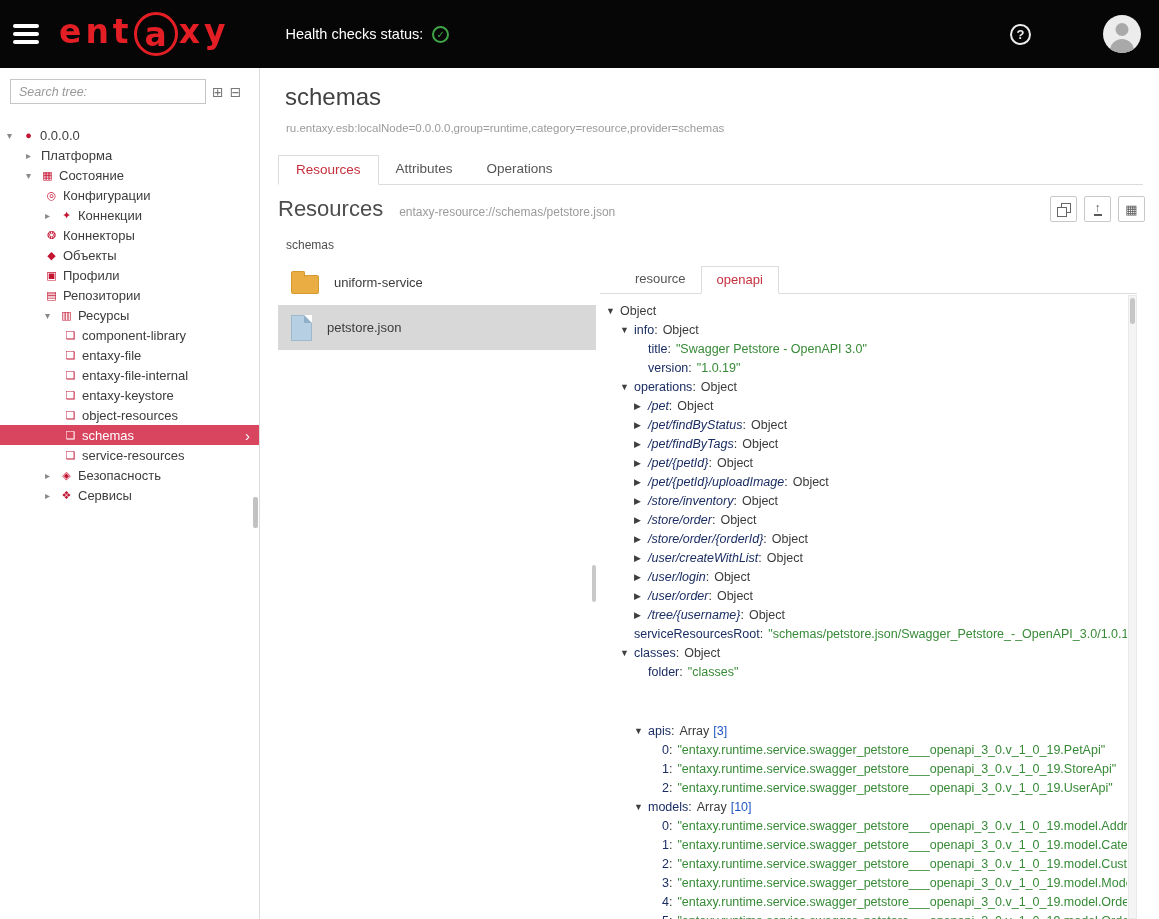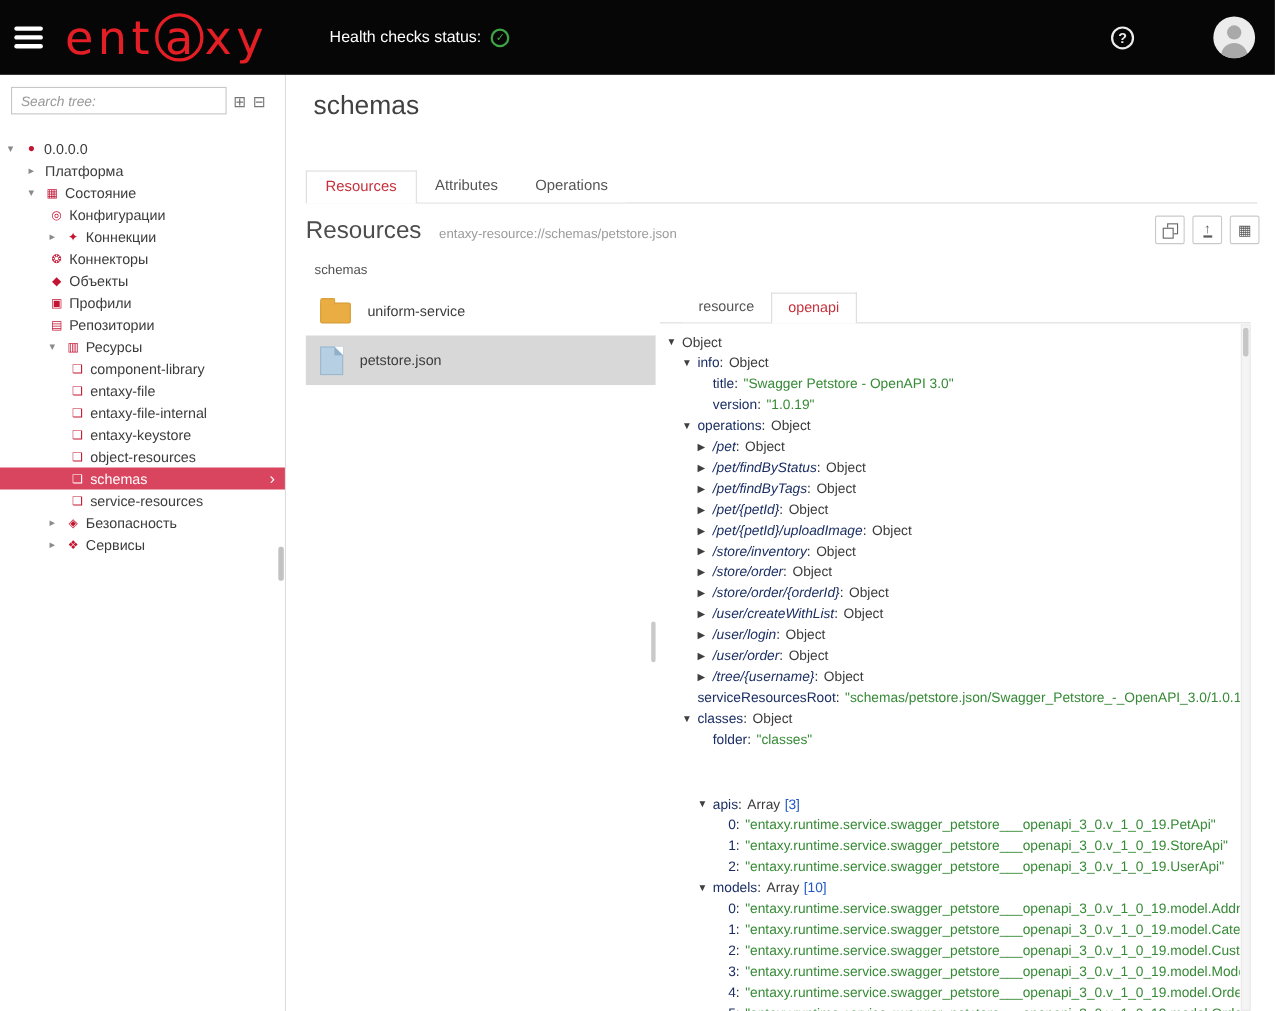--- a/index.html
+++ b/index.html
@@ -4,22 +4,22 @@
 <style>
   *{margin:0;padding:0;box-sizing:border-box}
   html,body{width:1159px;height:919px;overflow:hidden;background:#fff;
     font-family:"Liberation Sans","DejaVu Sans",sans-serif;color:#333}
 
   
   .topbar{position:absolute;top:0;left:0;width:1159px;height:68px;background:#060606;
     display:flex;align-items:center;z-index:5}
   .hamburger{width:26px;margin-left:13px;cursor:pointer}
   .hamburger div{height:4px;background:#fff;border-radius:2px;margin:4px 0}
-  .logo{margin-left:20px;display:flex;align-items:center;color:#e31e24;font-weight:400;
-    font-size:42px;letter-spacing:4px;font-family:"DejaVu Sans",sans-serif;user-select:none}
+  .logo{margin-left:20px;display:flex;color:#e31e24;font-weight:700;
+    font-size:33px;letter-spacing:4px;font-family:"DejaVu Sans",sans-serif;user-select:none}
   .logo-circle{display:inline-flex;align-items:center;justify-content:center;
     border:3px solid #e31e24;border-radius:50%;width:44px;height:44px;margin:0 1px;letter-spacing:0}
   .health{margin-left:56px;display:flex;align-items:center;gap:9px;color:#fff;font-size:14.5px}
   .health-ok{width:17px;height:17px;border:2px solid #3fa445;border-radius:50%;color:#3fa445;
     font-size:10px;font-weight:700;display:flex;align-items:center;justify-content:center}
   .tb-right{margin-left:auto;display:flex;align-items:center}
   .help{width:21px;height:21px;border:2px solid #ededed;border-radius:50%;color:#ededed;
     font-size:13px;font-weight:700;display:flex;align-items:center;justify-content:center;cursor:pointer}
   .avatar{width:38px;height:38px;border-radius:50%;background:#ececec;margin-left:72px;
     margin-right:18px;overflow:hidden;cursor:pointer;position:relative}
@@ -212,20 +212,21 @@
         <span class="arw">▸</span>
         <span class="ticon">❖</span>
         <span class="tlabel">Сервисы</span>
       </div>
     </nav>
   <div class="sb-scroll"></div>
 </aside>
 
 <main class="main">
   <h1 class="page-title">schemas</h1>
+  <div class="page-subtitle">ru.entaxy.esb:localNode=0.0.0.0,group=runtime,category=resource,provider=schemas</div>
 
   <div class="tabs">
     <div class="tab active">Resources</div>
     <div class="tab">Attributes</div>
     <div class="tab">Operations</div>
   </div>
 
   <div class="res-row">
     <span class="res-heading">Resources</span>
     <span class="res-uri">entaxy-resource://schemas/petstore.json</span>

